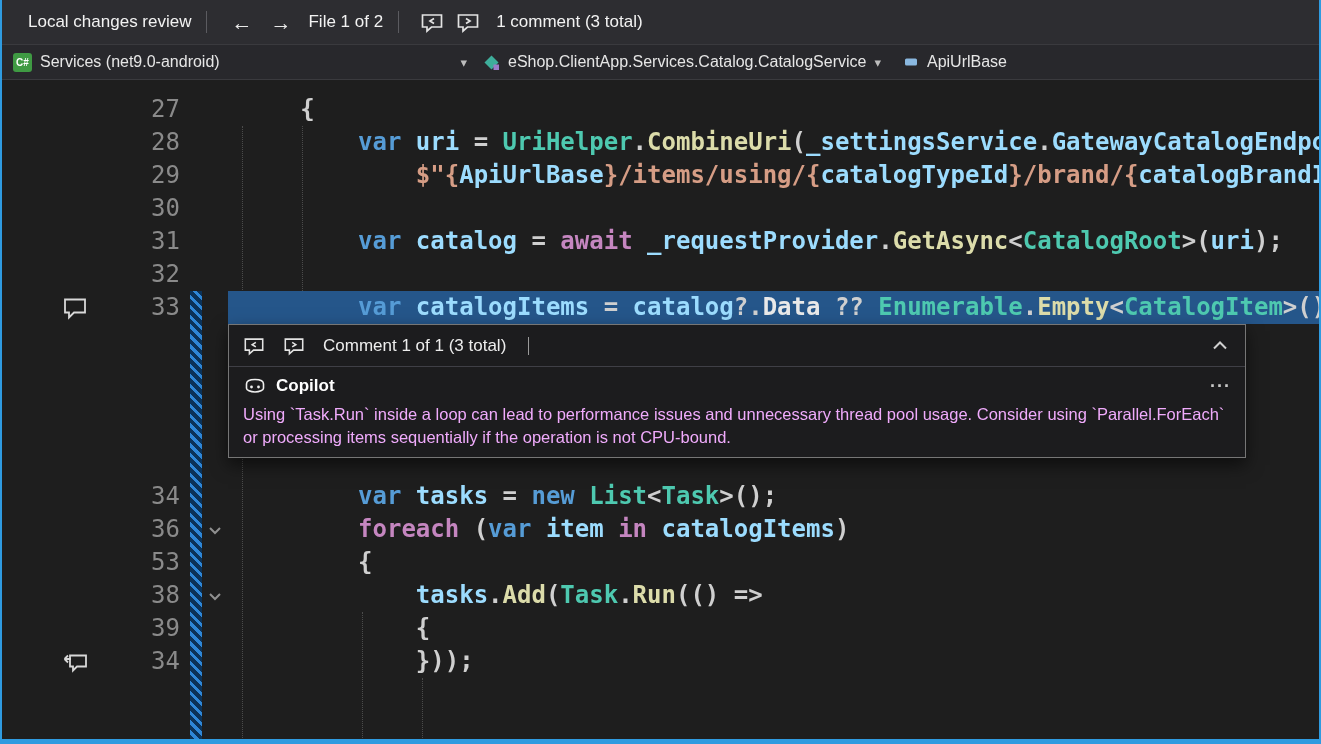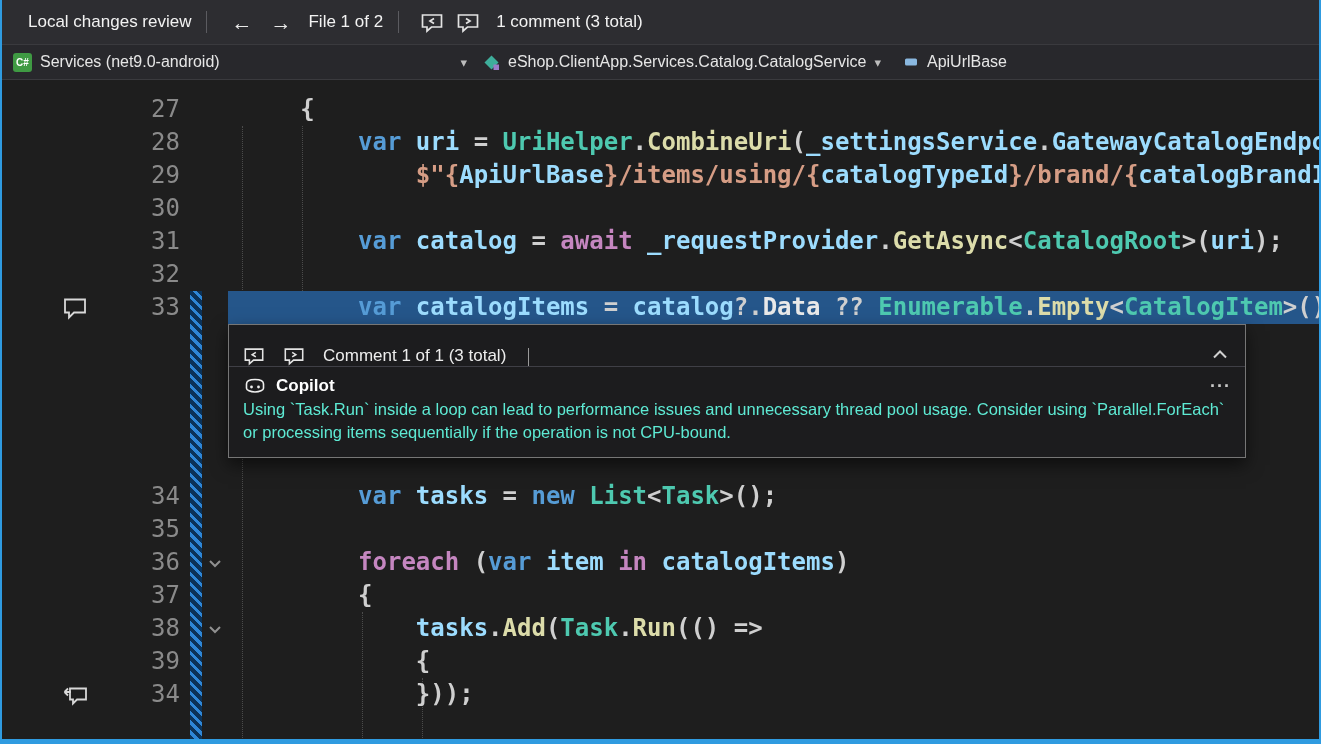--- a/index.html
+++ b/index.html
@@ -37,29 +37,29 @@
   .margin-col{width:92px;display:flex;align-items:center;justify-content:flex-end;padding-right:4px}
   .num{width:98px;text-align:right;padding-right:10px;font-family:"DejaVu Sans Mono",monospace;font-size:24px;line-height:33px;color:#8A8A8A}
   .stripe-spacer{width:12px}
   .fold-col{width:26px;display:flex;align-items:center;justify-content:center}
   .code{flex:1;font-family:"DejaVu Sans Mono",monospace;font-weight:bold;font-size:24px;line-height:33px;white-space:pre;overflow:hidden}
   .row.hl .code{background:var(--selection,#25568A)}
 
   
   .popup-wrap{height:156px;position:relative;z-index:5;display:flex;align-items:flex-start}
   .popup{margin-left:228px;width:1018px;height:134px;background:#1C1C1E;border:1px solid #767676;box-shadow:0 7px 16px rgba(0,0,0,.55)}
-  .popup-header{height:42px;display:flex;align-items:flex-end;gap:18px;padding:0 14px;border-bottom:1px solid #3F3F46}
+  .popup-header{height:42px;display:flex;align-items:center;gap:18px;padding:8px 14px;border-bottom:1px solid #3F3F46}
   .popup-title{font-size:17px;color:#EDEDED}
   .hcaret{width:1px;height:18px;background:#9A9A9A;margin-left:4px}
   .popup-collapse{margin-left:auto;display:flex;align-items:center}
   .popup-body{padding:7px 14px 0}
   .author-row{display:flex;align-items:center;gap:9px}
   .author{font-size:17px;font-weight:bold;color:#FFFFFF}
   .more-btn{margin-left:auto;color:#C9C9C9;font-size:18px;font-weight:bold;letter-spacing:1px;line-height:1}
-  .comment-text{font-size:16.5px;line-height:23px;color:#5eead4;max-width:992px}
+  .comment-text{margin-top:5px;font-size:16.5px;line-height:23px;color:#f0abfc;max-width:992px}
 
   
   .edge{position:absolute;background:var(--accent,#2F9BE0);z-index:8}
   .edge-left{left:0;top:0;bottom:0;width:2px}
   .edge-right{right:0;top:0;bottom:0;width:2px}
   .edge-bottom{left:0;right:0;bottom:0;height:5px}
 </style>
 </head>
 <body style="--accent: #2F9BE0; --selection: #25568A;">
 
@@ -212,39 +212,32 @@
   <div id="rows-bottom">
       <div class="row">
         <div class="margin-col"></div>
         <div class="num">34</div>
         <div class="stripe-spacer"></div>
         <div class="fold-col"></div>
         <pre class="code"><span style="color: rgb(86, 156, 214);">         var</span><span style="color: rgb(156, 220, 254);"> tasks</span><span style="color: rgb(207, 207, 207);"> = </span><span style="color: rgb(86, 156, 214);">new</span><span style="color: rgb(78, 201, 176);"> List</span><span style="color: rgb(207, 207, 207);">&lt;</span><span style="color: rgb(78, 201, 176);">Task</span><span style="color: rgb(207, 207, 207);">&gt;();</span></pre>
       </div>
       <div class="row">
         <div class="margin-col"></div>
-        <div class="num">35</div>
-        <div class="stripe-spacer"></div>
-        <div class="fold-col"></div>
-        <pre class="code"></pre>
-      </div>
-      <div class="row">
-        <div class="margin-col"></div>
         <div class="num">36</div>
         <div class="stripe-spacer"></div>
         <div class="fold-col">
   <svg width="18" height="18" viewBox="0 0 18 18" fill="none" stroke="#909090" stroke-width="2">
             <path d="M4 7l5 5 5-5"></path>
           </svg>
 </div>
         <pre class="code"><span style="color: rgb(197, 134, 192);">         foreach</span><span style="color: rgb(207, 207, 207);"> (</span><span style="color: rgb(86, 156, 214);">var</span><span style="color: rgb(156, 220, 254);"> item </span><span style="color: rgb(197, 134, 192);">in</span><span style="color: rgb(156, 220, 254);"> catalogItems</span><span style="color: rgb(207, 207, 207);">)</span></pre>
       </div>
       <div class="row">
         <div class="margin-col"></div>
-        <div class="num">37</div>
+        <div class="num">53</div>
         <div class="stripe-spacer"></div>
         <div class="fold-col"></div>
         <pre class="code"><span style="color: rgb(207, 207, 207);">         {</span></pre>
       </div>
       <div class="row">
         <div class="margin-col"></div>
         <div class="num">38</div>
         <div class="stripe-spacer"></div>
         <div class="fold-col">
   <svg width="18" height="18" viewBox="0 0 18 18" fill="none" stroke="#909090" stroke-width="2">

